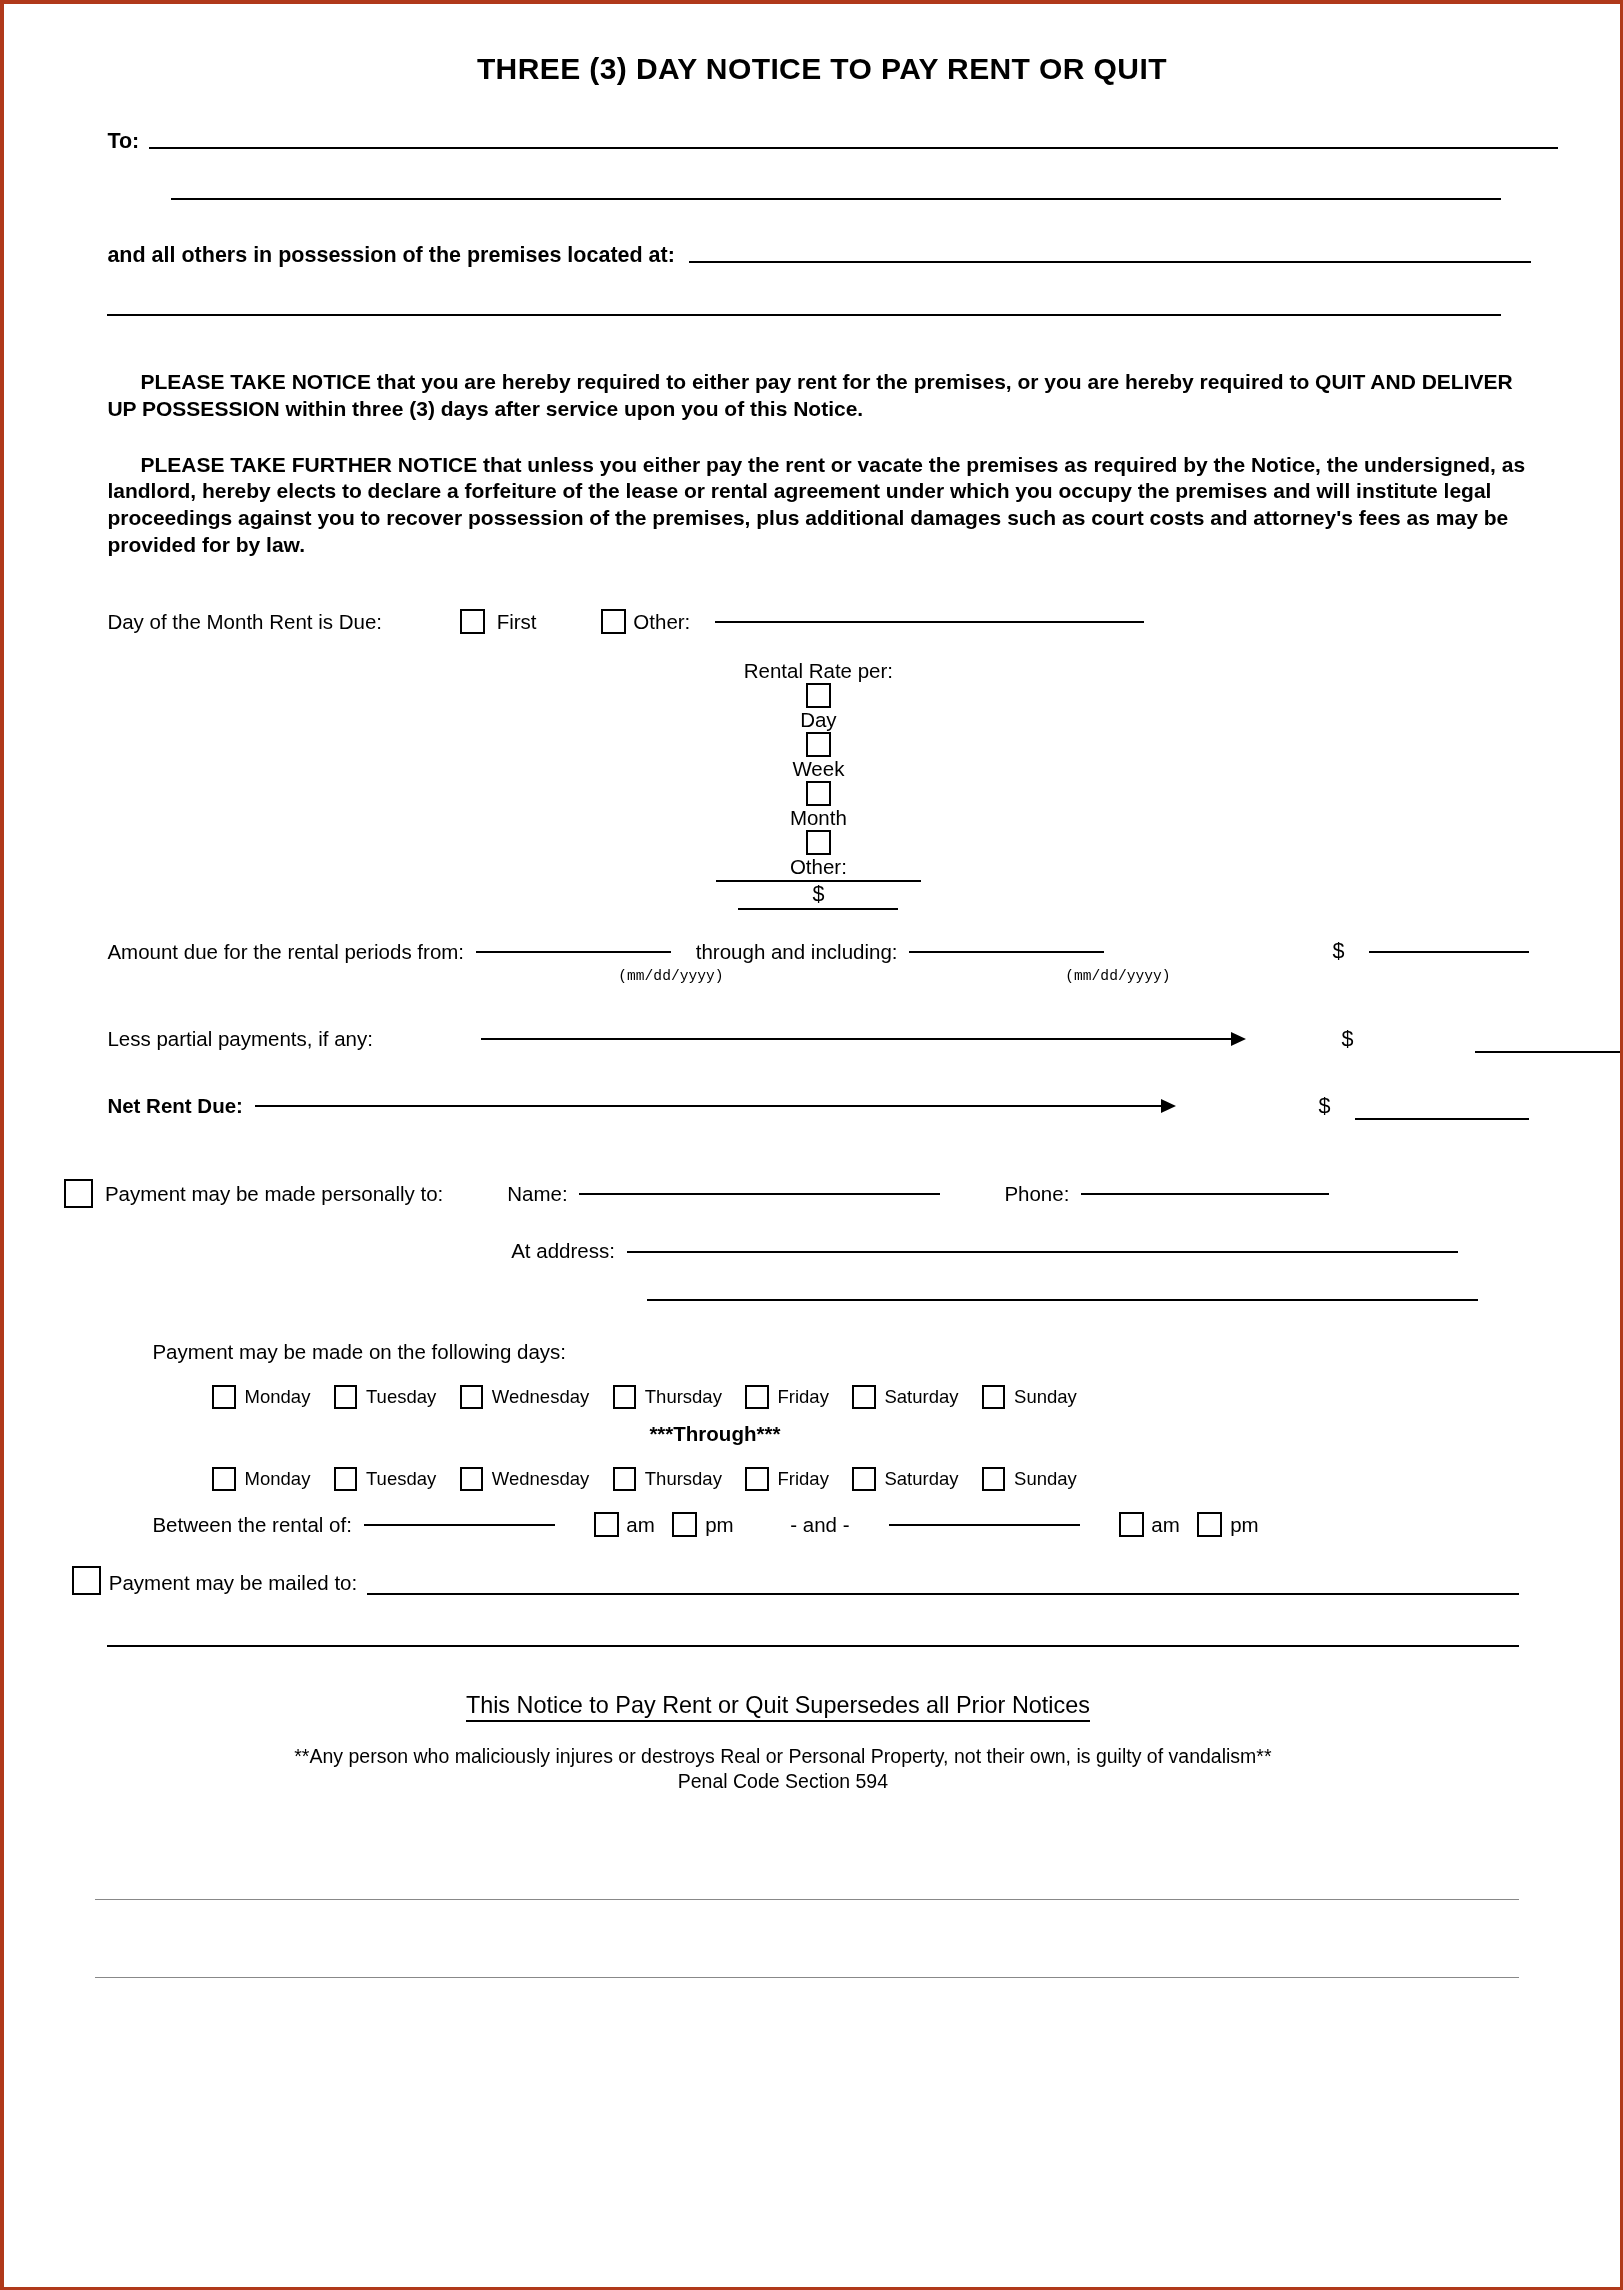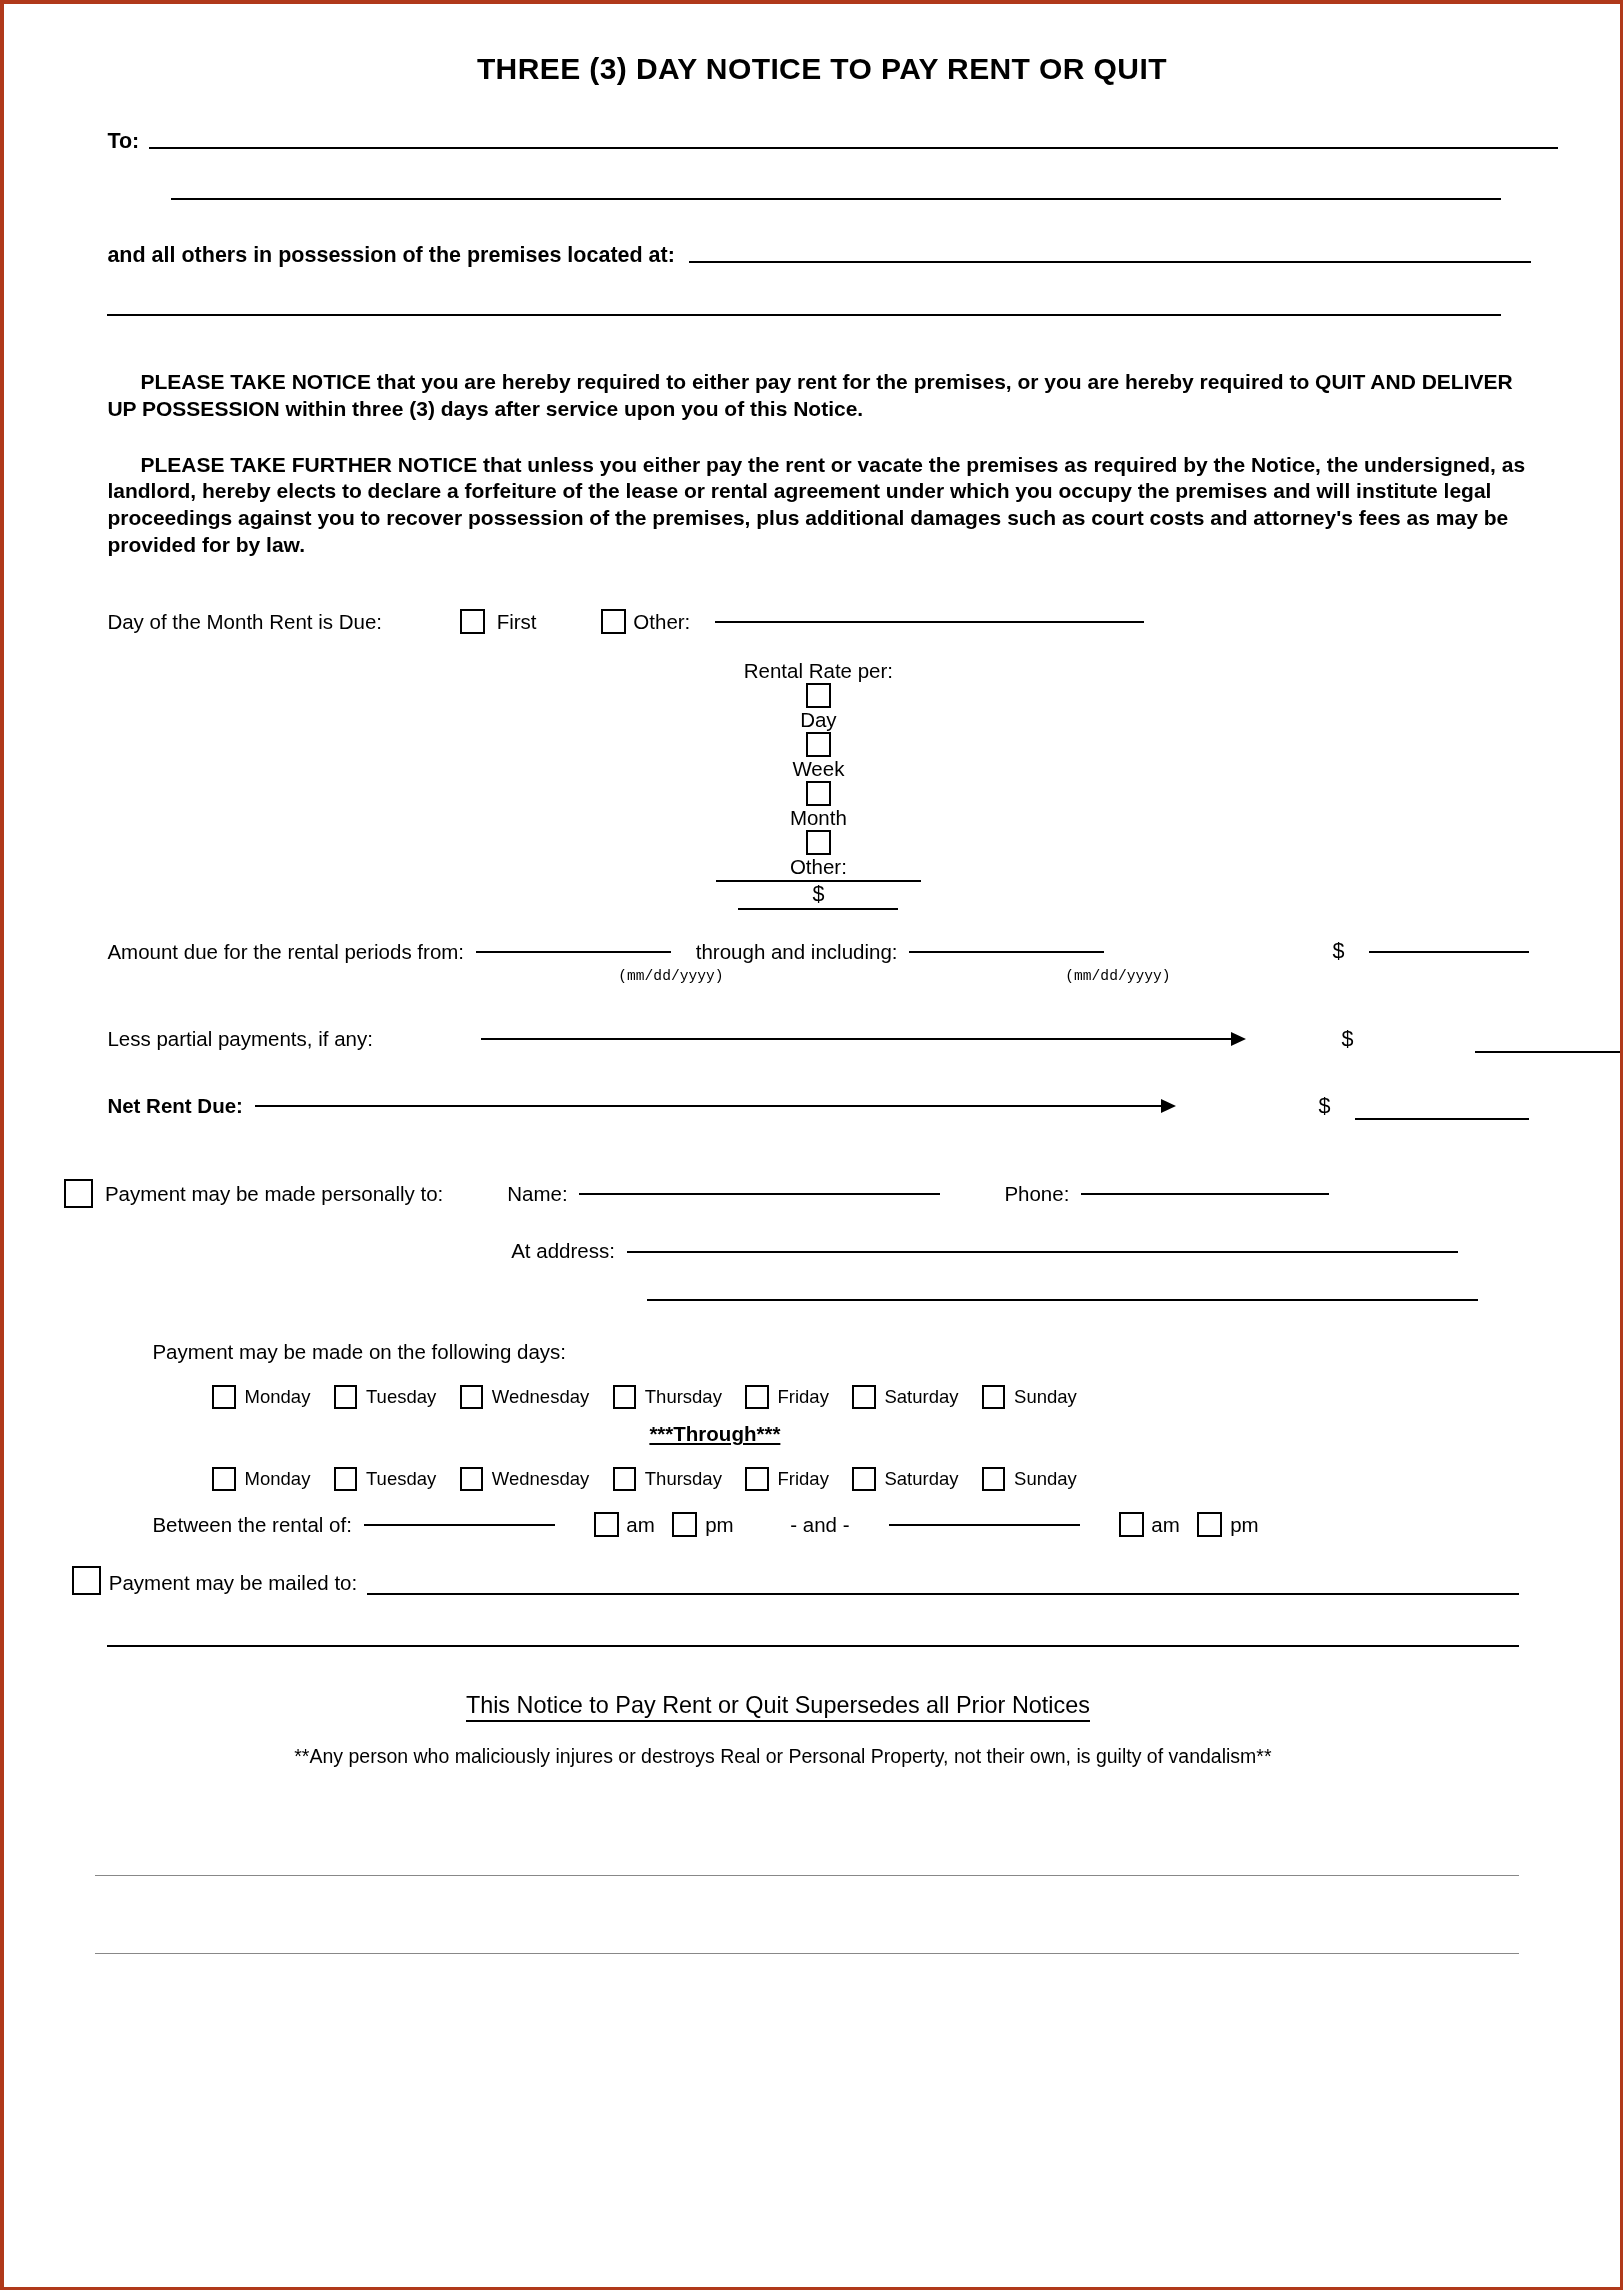--- a/index.html
+++ b/index.html
@@ -186,21 +186,20 @@
     font-size: 18.5px;
     margin-right: 23.4px;
   }
   .day-item .cb-sm { margin-right: 8.8px; }
   .through {
     text-align: center;
     font-size: 20.5px;
     font-weight: bold;
     margin: 13.7px 0 5.9px 0;
     padding-right: 185px;
-    text-decoration: underline;
   }
 
   .hours-row {
     display: flex;
     align-items: center;
     margin-top: 21.5px;
     padding-left: 96px;
     font-size: 20.5px;
   }
 
@@ -511,20 +510,21 @@
       <span class="txt">Payment may be mailed to:</span>
       <span class="mail-rule"></span>
     </div>
 
     <div class="long-rule"></div>
 
     <div class="supersedes"><span>This Notice to Pay Rent or Quit Supersedes all Prior Notices</span></div>
 
     <div class="vandal">
       <div>**Any person who maliciously injures or destroys Real or Personal Property, not their own, is guilty of vandalism**</div>
+      <div>Penal Code Section 594</div>
     </div>
 
 
     <div class="foot-rule foot1"></div>
     <div class="foot-rule foot2"></div>
 
   </div>
  </div>
 </div>
 

